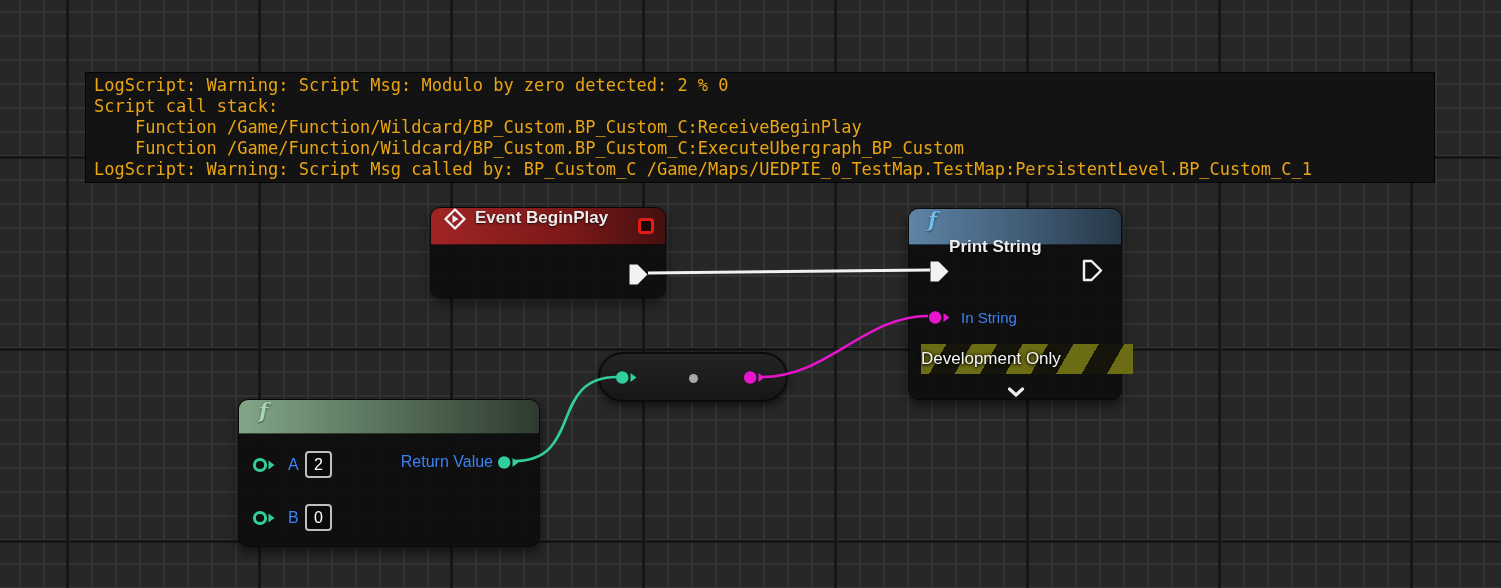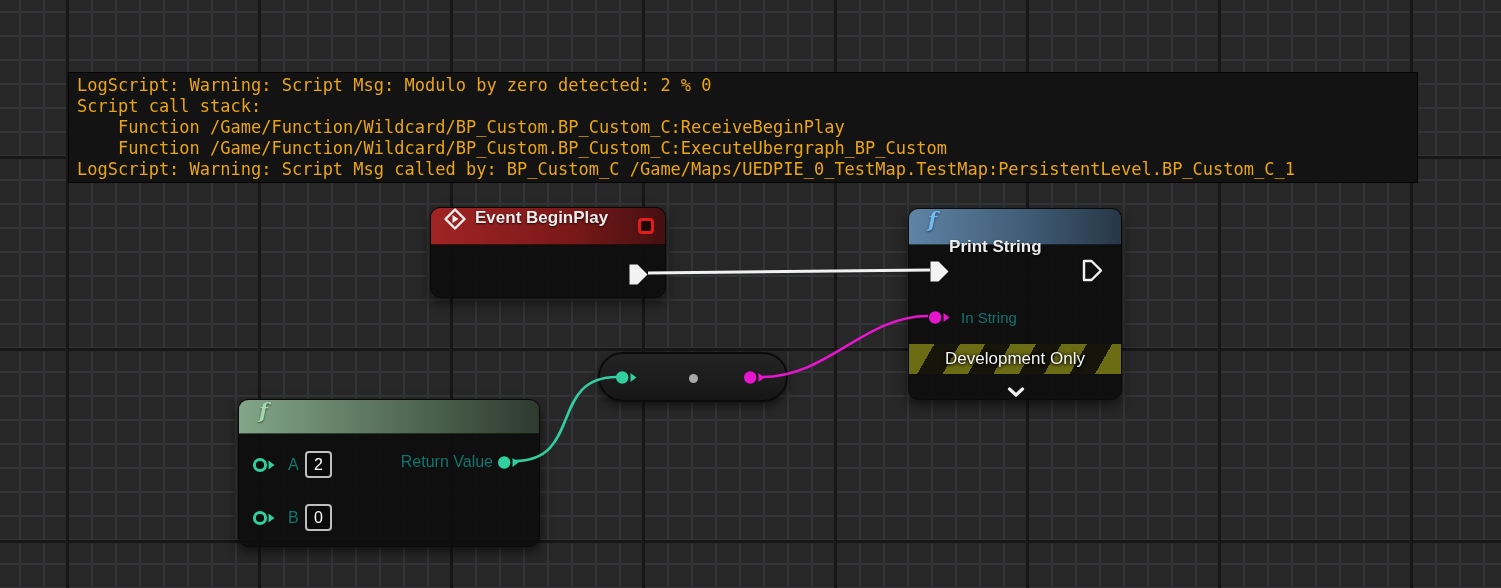--- a/index.html
+++ b/index.html
@@ -13,21 +13,21 @@
       linear-gradient(#161616 3px, transparent 3px),
       linear-gradient(90deg, #161616 3px, transparent 3px),
       linear-gradient(#333435 2px, transparent 2px),
       linear-gradient(90deg, #333435 2px, transparent 2px);
     background-size:192px 192px, 192px 192px, 24px 24px, 24px 24px;
     background-position:0px 156px, 66px 0px, 0px 11px, 19px 0px;
   }
 
   
   .log-overlay {
-    position:absolute; left:68px; top:72px; width:1350px; height:111px;
+    position:absolute; left:85px; top:72px; width:1350px; height:111px;
     background:#131313; border:1px solid #050505;
     padding:2px 8px;
     font-family:"DejaVu Sans Mono", monospace;
     font-size:17px; line-height:21px; color:#EAA512;
     white-space:pre; overflow:hidden;
   }
 
   
   .node {
     position:absolute; border-radius:10px;
@@ -43,21 +43,21 @@
   }
   .node-title {
     color:#ECECEC; font-weight:bold; font-size:17px;
     text-shadow:0 1px 2px rgba(0,0,0,0.8);
     white-space:nowrap;
   }
   .fn-icon {
     font-family:"DejaVu Serif", serif; font-style:italic; font-weight:bold;
     font-size:21px; line-height:1; text-shadow:0 1px 2px rgba(0,0,0,0.6);
   }
-  .pin-label { position:absolute; color:#0f766e; font-size:15px; white-space:nowrap; }
+  .pin-label { position:absolute; color:#3b82f6; font-size:15px; white-space:nowrap; }
   .pin { position:absolute; }
 
   
   .node-event { left:430px; top:207px; width:236px; height:91px; }
   .node-event .node-header {
     height:37px;
     background:linear-gradient(to right, #A12424 0%, #7A1818 60%, #441010 100%);
   }
   .event-icon { margin-left:13px; }
   .node-event .node-title { margin-left:9px; }
@@ -68,23 +68,23 @@
 
   
   .node-print { left:908px; top:208px; width:214px; height:192px; }
   .node-print .node-header {
     height:36px;
     background:linear-gradient(to right, #5E84A6 0%, #3E5871 60%, #273747 100%);
   }
   .node-print .fn-icon { margin-left:19px; color:#72BBEF; }
   .node-print .node-title { margin-left:12px;margin-top:28px; }
   .banner {
-    position:absolute; left:0; top:135px; width:100%; height:30px;
+    position:absolute; left:12px; top:135px; width:100%; height:30px;
     background:repeating-linear-gradient(120deg, #6C6C15 0px, #6C6C15 22px, #15150B 22px, #15150B 44px);
-    display:flex; align-items:center; justify-content:center;
+    display:flex; align-items:center; 
   }
   .banner-text {
     color:#F5F5F5; font-size:17px;
     text-shadow:0 1px 3px #000, 0 0 4px #000;
   }
   .expand-chevron { position:absolute; left:98px; top:178px; width:18px; height:10px; }
 
   
   .node-pill {
     position:absolute; left:598px; top:352px; width:190px; height:50px;

